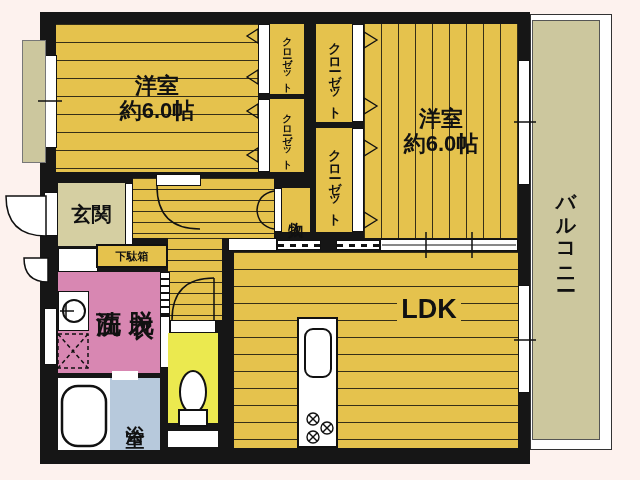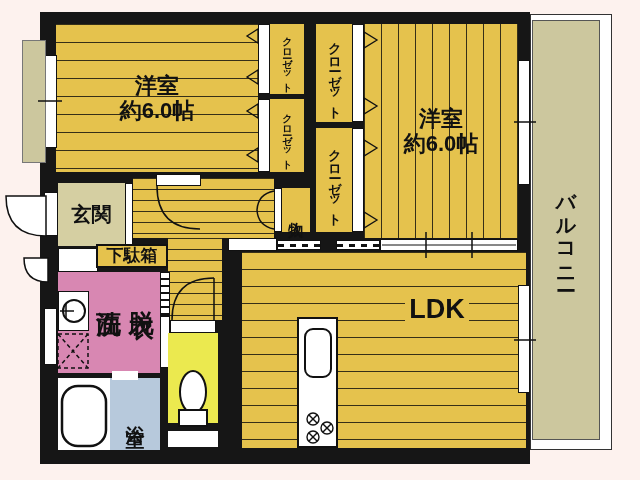--- a/index.html
+++ b/index.html
@@ -74,21 +74,21 @@
   <div class="abs floor hstripe11" style="left:133px;top:178px;width:141px;height:60px;"></div>
   <div class="abs floor hstripe11" style="left:168px;top:238px;width:54px;height:82px;"></div>
 
   <div class="abs white-fit" style="left:274px;top:188px;width:8px;height:44px;"></div>
   <div class="abs floor center" style="left:282px;top:188px;width:28px;height:44px;">
     <span class="label vtext" style="font-size:15px;letter-spacing:0;">物入</span>
   </div>
 
   <div class="abs white-fit" style="left:58px;top:248px;width:40px;height:24px;"></div>
   <div class="abs floor center" style="left:96px;top:244px;width:72px;height:24px;border:2px solid #111;">
-    <span class="label" style="font-size:17px;">下駄箱</span>
+    <span class="label" style="font-size:11px;">下駄箱</span>
   </div>
 
   <div class="abs" style="left:58px;top:272px;width:102px;height:101px;background:#d887b2;">
     <div class="abs" style="left:38px;top:18px;width:58px;height:66px;display:flex;flex-direction:row;justify-content:center;gap:4px;">
       <span class="label vtext" style="font-size:25px;letter-spacing:4px;">洗面</span>
       <span class="label vtext" style="font-size:25px;letter-spacing:4px;">脱衣</span>
     </div>
   </div>
   <div class="abs white-fit" style="left:58px;top:291px;width:31px;height:40px;"></div>
   <div class="abs vdash" style="left:160px;top:272px;width:10px;height:44px;"></div>
@@ -97,21 +97,21 @@
   <div class="abs" style="left:58px;top:378px;width:52px;height:72px;background:#fff;"></div>
   <div class="abs center" style="left:110px;top:378px;width:50px;height:72px;background:#b7c9dc;">
     <span class="label vtext" style="font-size:19px;letter-spacing:3px;">浴室</span>
   </div>
   <div class="abs" style="left:112px;top:371px;width:26px;height:9px;background:#fff;"></div>
 
   <div class="abs" style="left:168px;top:333px;width:50px;height:90px;background:#ebe94f;"></div>
   <div class="abs white-fit" style="left:170px;top:320px;width:46px;height:13px;"></div>
   <div class="abs" style="left:168px;top:431px;width:50px;height:16px;background:#fff;"></div>
 
-  <div class="abs floor hstripe17" style="left:242px;top:252px;width:284px;height:196px;">
+  <div class="abs floor hstripe17" style="left:234px;top:252px;width:284px;height:196px;">
     <div class="abs colcenter" style="left:115px;top:10px;width:160px;height:95px;">
       <span class="label" style="font-size:27px;background:#e5c24d;padding:0 4px;">LDK</span>
     </div>
   </div>
 
   <div class="abs white-fit" style="left:297px;top:317px;width:41px;height:131px;border-width:2px;"></div>
 
   <div class="abs white-fit" style="left:228px;top:238px;width:49px;height:13px;"></div>
   <div class="abs dashbar" style="left:277px;top:240px;width:44px;height:10px;">
       <div class="dash-line"></div>

